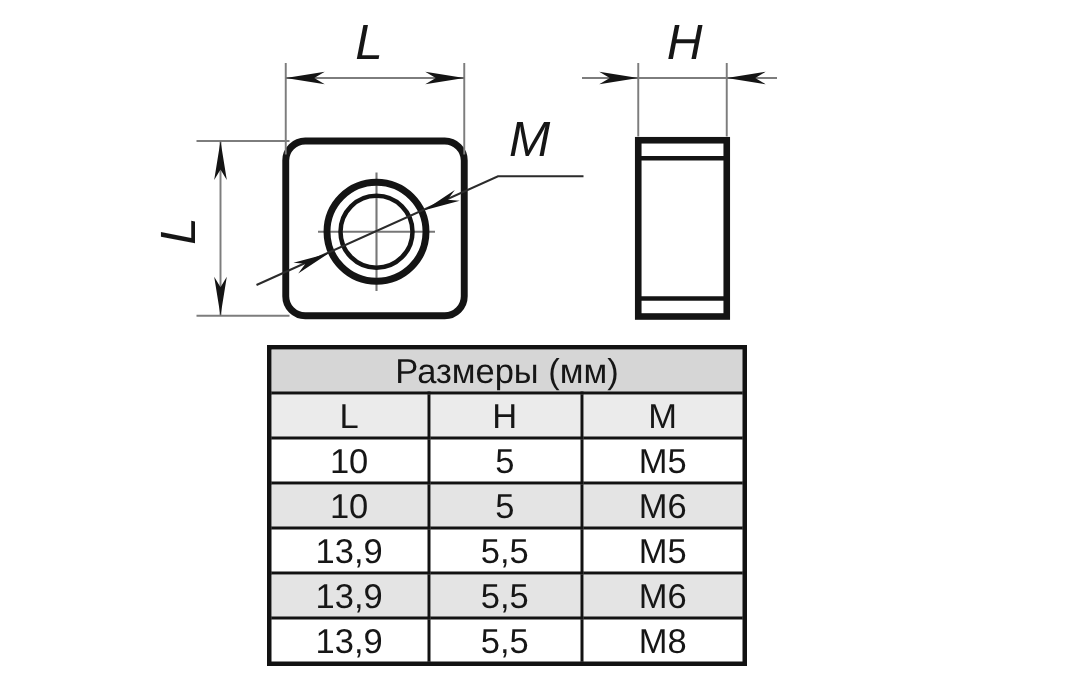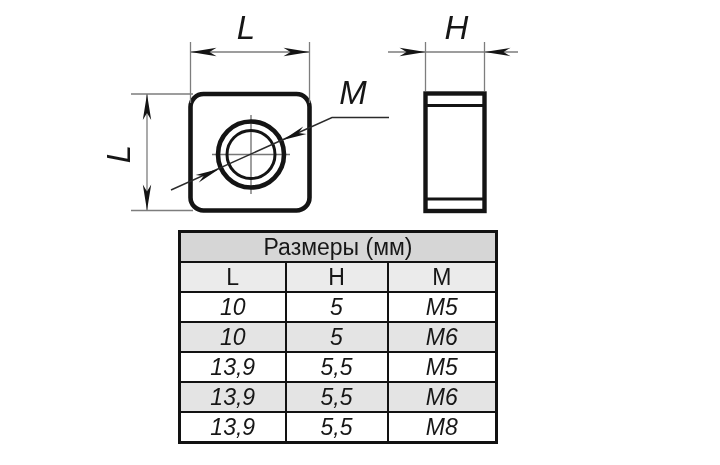--- a/index.html
+++ b/index.html
@@ -31,21 +31,21 @@
     font-size:23px;
     line-height:28px;
     font-weight:400;
     color:#161616;
     white-space:nowrap;
     overflow:hidden;
   }
   table.dims{border:3px solid #121212;}
   tr.title-row td{background:#d6d6d6;}
   tr.colhead-row td{background:#ebebeb;}
-  tr.data-row td{background:#ffffff;font-style:italic;}
+  tr.data-row td{background:#ffffff;}
   tr.data-row.alt td{background:#e4e4e4;}
 </style>
 </head>
 <body>
 
 <div class="canvas">
 
   <svg class="drawing-svg" width="720" height="230" viewBox="0 0 720 230">
 
     <g>

